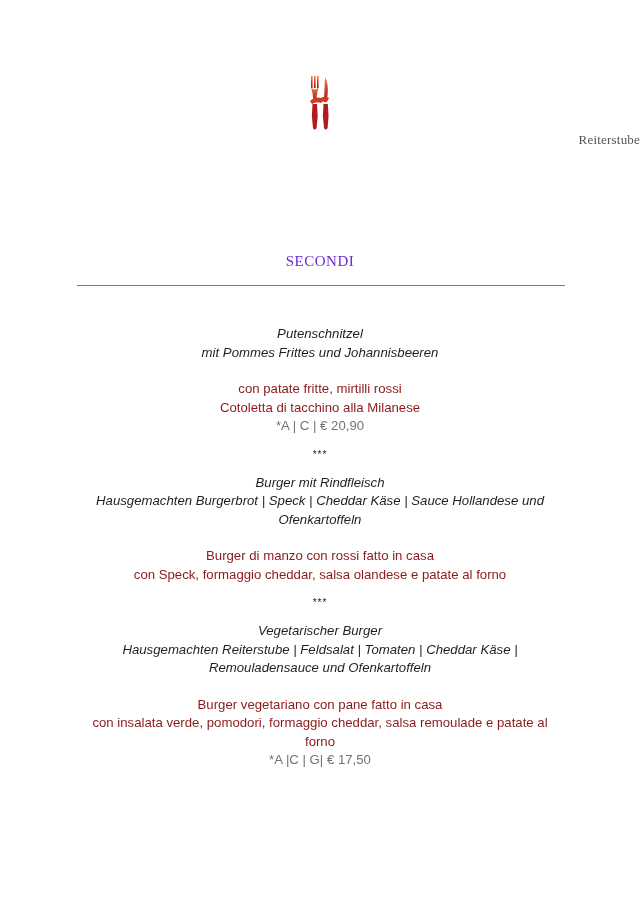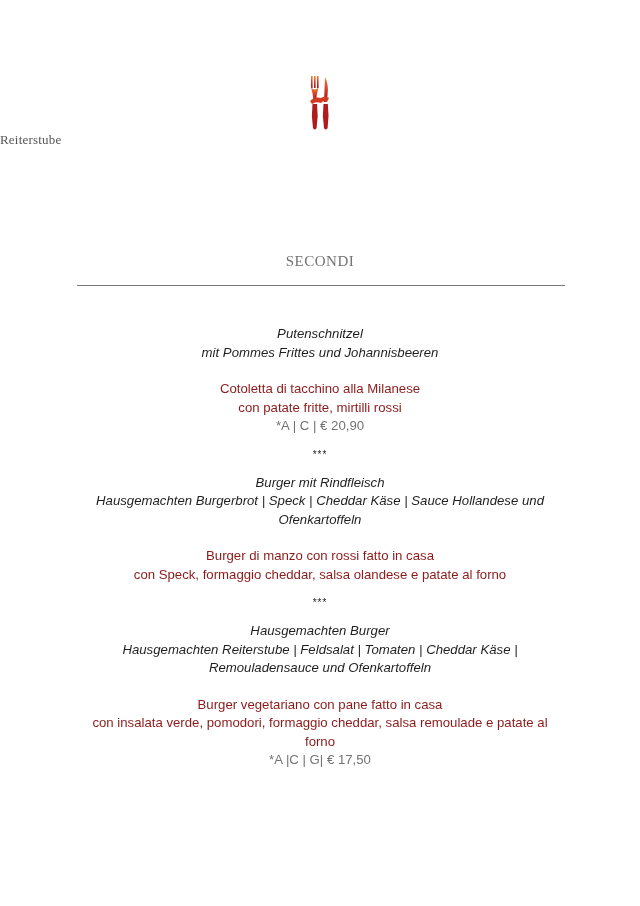--- a/index.html
+++ b/index.html
@@ -13,39 +13,39 @@
       position: relative;
       overflow: hidden;
       font-family: "Liberation Sans", "DejaVu Sans", sans-serif;
       color: #1a1a1a;
     }
     .logo {
       position: absolute;
       left: 0;
       width: 640px;
       top: 74px;
-      text-align: left;
+      text-align: right;
     }
     .logo svg { display: block; margin: 0 auto; }
     .logo-text {
       font-family: "Liberation Serif", "DejaVu Serif", serif;
       font-size: 13px;
       color: #555;
       margin-top: 0px;
       letter-spacing: 0.2px;
     }
     .section-title {
       position: absolute;
       top: 253px;
       left: 0;
       width: 640px;
       text-align: center;
       font-family: "Liberation Serif", "DejaVu Serif", serif;
       font-size: 15px;
-      color: #737373;
+      color: #6d28d9;
       letter-spacing: 0.5px;
     }
     .divider {
       position: absolute;
       top: 285px;
       left: 77px;
       width: 488px;
       height: 1px;
       background: #7a7a7a;
     }
@@ -111,22 +111,22 @@
 
 <div class="menu">
 
   <div class="dish">
     <div class="de">
       <span class="line">Putenschnitzel</span>
       <span class="line">mit Pommes Frittes und Johannisbeeren</span>
     </div>
     <div class="gap"></div>
     <div class="it">
+      <span class="line">con patate fritte, mirtilli rossi</span>
       <span class="line">Cotoletta di tacchino alla Milanese</span>
-      <span class="line">con patate fritte, mirtilli rossi</span>
     </div>
     <div class="price">*A | C | € 20,90</div>
   </div>
 
   <div class="sep">***</div>
 
   <div class="dish">
     <div class="de">
       <span class="line">Burger mit Rindfleisch</span>
       <span class="line">Hausgemachten Burgerbrot | Speck | Cheddar Käse | Sauce Hollandese und</span>
@@ -136,21 +136,21 @@
     <div class="it">
       <span class="line">Burger di manzo con rossi fatto in casa</span>
       <span class="line">con Speck, formaggio cheddar, salsa olandese e patate al forno</span>
     </div>
   </div>
 
   <div class="sep">***</div>
 
   <div class="dish">
     <div class="de">
-      <span class="line">Hausgemachten Burger</span>
+      <span class="line">Vegetarischer Burger</span>
       <span class="line">Hausgemachten Reiterstube | Feldsalat | Tomaten | Cheddar Käse |</span>
       <span class="line">Remouladensauce und Ofenkartoffeln</span>
     </div>
     <div class="gap"></div>
     <div class="it">
       <span class="line">Burger vegetariano con pane fatto in casa</span>
       <span class="line">con insalata verde, pomodori, formaggio cheddar, salsa remoulade e patate al</span>
       <span class="line">forno</span>
     </div>
     <div class="price">*A |C | G| € 17,50</div>

